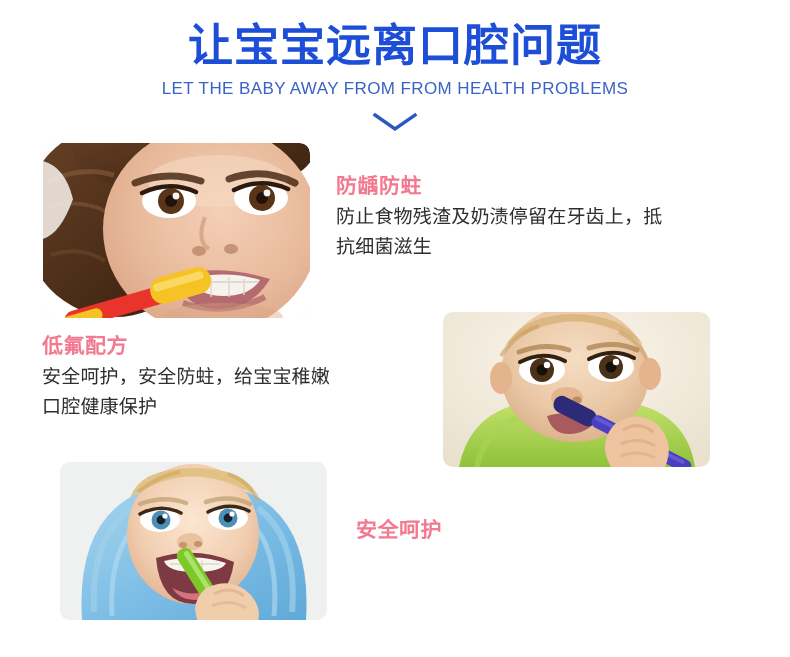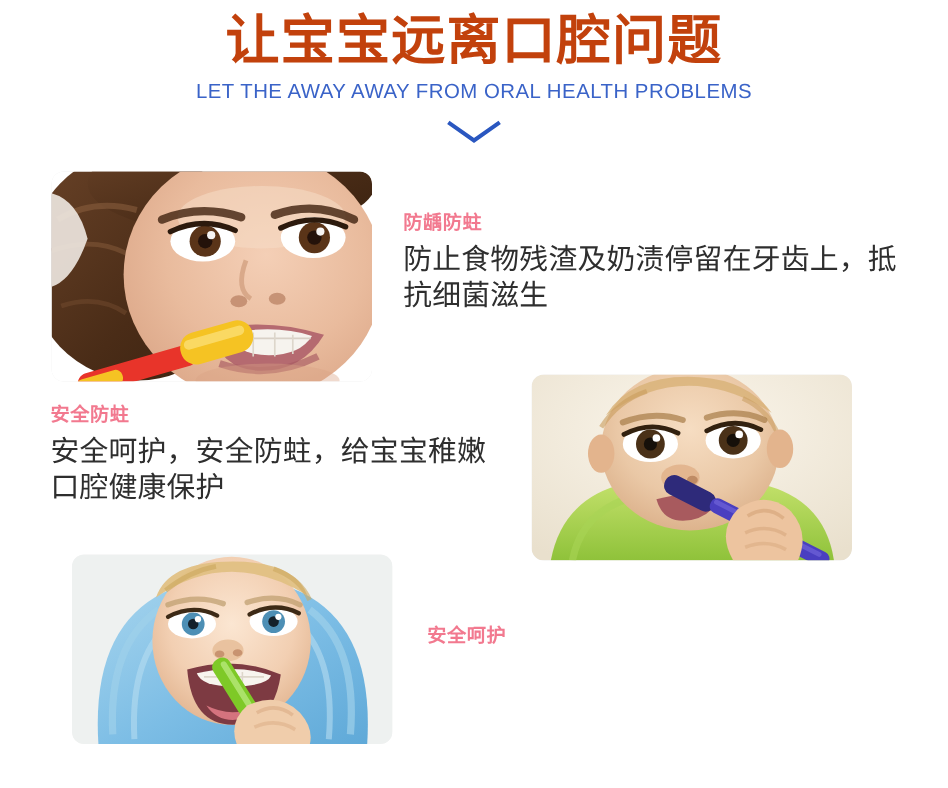--- a/index.html
+++ b/index.html
@@ -24,25 +24,25 @@
   
   .header {
     position: absolute;
     left: 0;
     top: 0;
     width: 790px;
     text-align: center;
   }
   .main-title {
     margin: 0;
-    padding-top: 8px;
+    padding-top: 20px;
     font-size: 45px;
     line-height: 52px;
     font-weight: bold;
-    color: #c2410c;
+    color: #1d4ed8;
     letter-spacing: 1px;
     font-family: "DejaVu Sans", "Liberation Sans", sans-serif;
   }
   .sub-title {
     margin: 0;
     padding-top: 6px;
     font-size: 17px;
     line-height: 22px;
     font-weight: normal;
     color: #3a63c8;
@@ -61,30 +61,30 @@
     overflow: hidden;
     background: #f2f2f2;
   }
   .photo svg { display: block; }
 
   .copy {
     position: absolute;
   }
   .copy h3 {
     margin: 0 0 2px 0;
-    font-size: 16px;
+    font-size: 21px;
     line-height: 28px;
     font-weight: bold;
     color: #f2798f;
     letter-spacing: 0.5px;
     font-family: "DejaVu Sans", "Liberation Sans", sans-serif;
   }
   .copy p {
     margin: 0;
-    font-size: 24px;
+    font-size: 19px;
     line-height: 30px;
     color: #2e2e2e;
     font-weight: normal;
     letter-spacing: 0.2px;
     font-family: "Liberation Sans", "DejaVu Sans", sans-serif;
     white-space: pre-line;
   }
 
   
   #photo-1 { left: 43px;  top: 143px; width: 267px; height: 175px; }
@@ -96,21 +96,21 @@
   #photo-3 { left: 60px;  top: 462px; width: 267px; height: 158px; }
   #copy-3  { left: 356px; top: 516px; width: 420px; }
 </style>
 </head>
 <body>
 
 <div class="page">
 
   <div class="header">
     <h1 class="main-title">让宝宝远离口腔问题</h1>
-    <h2 class="sub-title">LET THE AWAY AWAY FROM ORAL HEALTH PROBLEMS</h2>
+    <h2 class="sub-title">LET THE BABY AWAY FROM FROM HEALTH PROBLEMS</h2>
     <div class="chevron-wrap">
       <svg width="46" height="20" viewBox="0 0 46 20" aria-hidden="true">
         <path d="M3 3 L23 17 L43 3" fill="none" stroke="#2a57c0" stroke-width="3.4" stroke-linecap="square" stroke-linejoin="miter"></path>
       </svg>
     </div>
   </div>
 
   <div class="photo" id="photo-1">
     <svg width="267" height="175" viewBox="0 0 267 175" aria-hidden="true">
       <defs>
@@ -252,21 +252,21 @@
 
         <path d="M172 112 q24 -16 44 2 q16 18 6 41 l-54 0 q-14 -24 4 -43 z" fill="#edc49f"></path>
         <path d="M180 118 q16 -10 30 2" stroke="#d7a87e" stroke-width="3" fill="none" opacity=".7"></path>
         <path d="M178 132 q18 -8 34 2" stroke="#d7a87e" stroke-width="3" fill="none" opacity=".6"></path>
         <path d="M178 144 q18 -7 34 2" stroke="#d7a87e" stroke-width="3" fill="none" opacity=".5"></path>
       </g>
     </svg>
   </div>
 
   <div class="copy" id="copy-2">
-    <h3>安全防蛀</h3>
+    <h3>低氟配方</h3>
     <p>安全呵护，安全防蛀，给宝宝稚嫩
 口腔健康保护</p>
   </div>
 
   <div class="photo" id="photo-3">
     <svg width="267" height="158" viewBox="0 0 267 158" aria-hidden="true">
       <defs>
         <clipPath id="clip3">
             <rect x="0" y="0" width="267" height="158" rx="10" ry="10"></rect>
           </clipPath>

